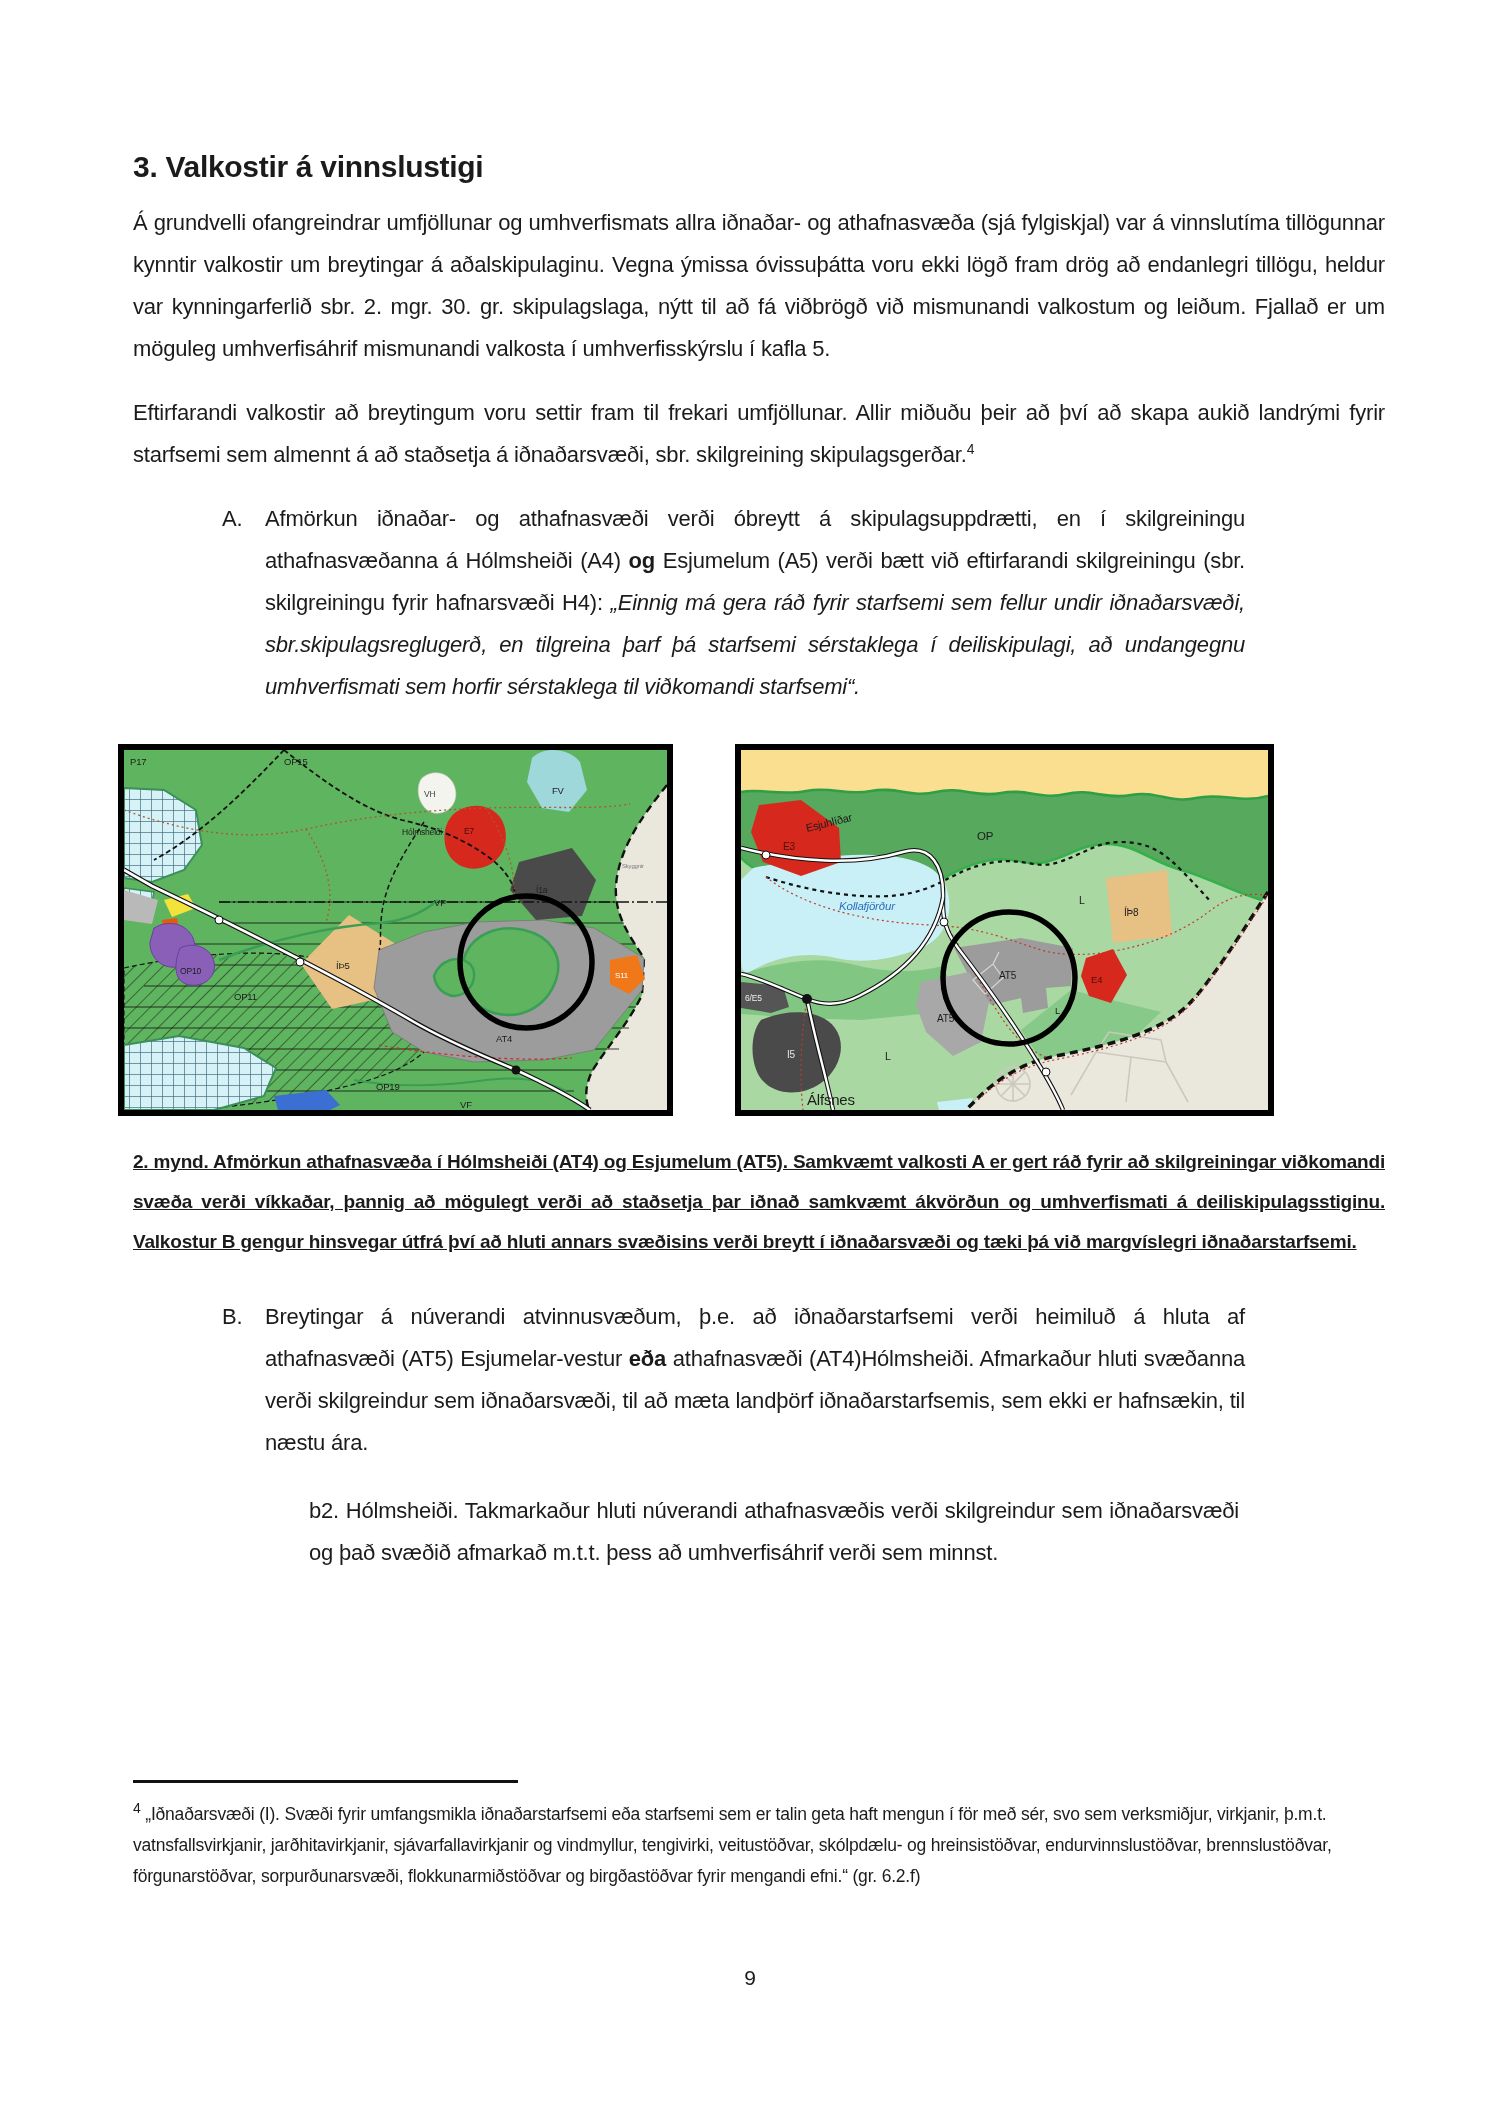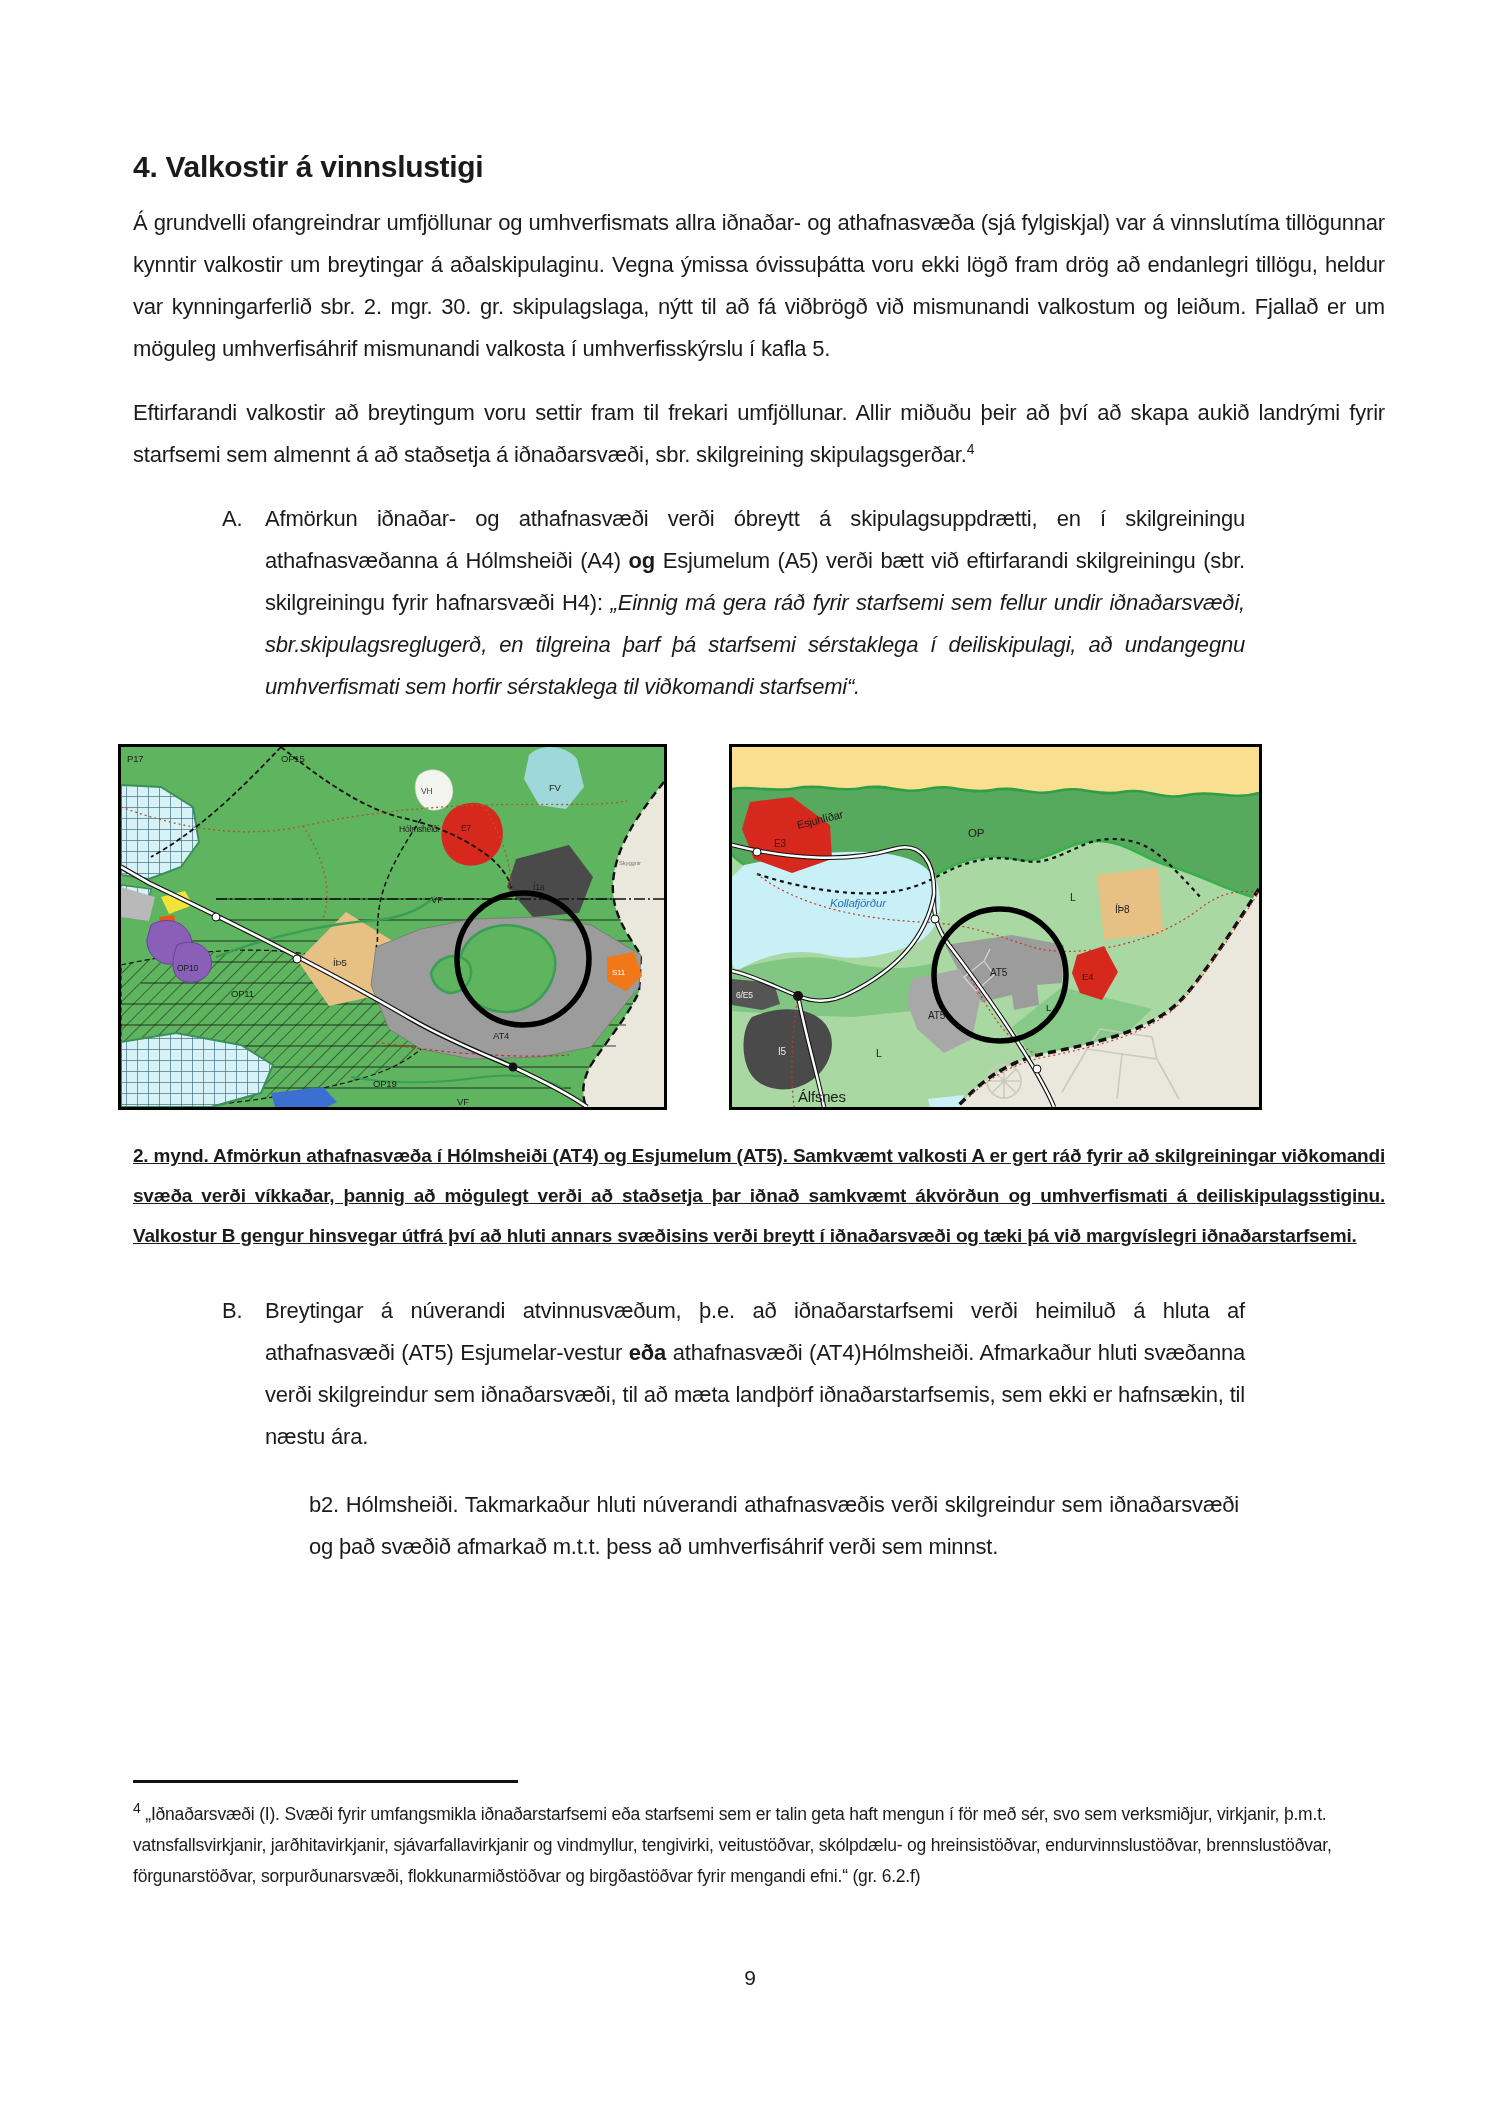--- a/index.html
+++ b/index.html
@@ -12,34 +12,34 @@
   h1.title{font-size:30px;font-weight:bold;margin:0 0 18px 0;letter-spacing:-0.3px;}
   p.body{font-size:22px;line-height:42px;text-align:justify;margin:0 0 22px 0;}
   sup{font-size:14px;vertical-align:super;line-height:0;}
   .list-item{position:relative;padding-left:132px;margin:0 0 24px 0;width:1112px;box-sizing:border-box;}
   .list-item .marker{position:absolute;left:89px;top:0;font-size:22px;line-height:42px;}
   .list-item p.body{margin-bottom:0;}
   .sub-item{margin:26px 0 0 44px !important;width:930px;}
   i{font-style:italic;}
   b{font-weight:bold;margin-top:40px;}
   .maps-row{display:flex;gap:62px;margin:36px 0 26px -15px;}
-  .map-frame{border:3px solid #000000;background:#fff;line-height:0;}
+  .map-frame{border:6px solid #000000;background:#fff;line-height:0;}
   p.caption{font-size:19px;font-weight:bold;line-height:40px;text-align:justify;margin:0 0 34px 0;text-decoration:underline;}
   .footnote-area{position:absolute;left:133px;top:1780px;width:1252px;letter-spacing:-0.2px;}
   .footnote-rule{width:385px;height:3px;background:#111;margin-bottom:16px;}
   p.footnote{font-size:17.5px;line-height:31px;margin:0;text-align:left;}
   .page-number{position:absolute;left:0;right:0;top:1966px;text-align:center;font-size:21px;}
   svg text{font-family:"Liberation Sans",sans-serif;}
 </style>
 </head>
 <body>
 
 <div class="content">
 
-  <h1 class="title">4. Valkostir á vinnslustigi</h1>
+  <h1 class="title">3. Valkostir á vinnslustigi</h1>
 
   <p class="body">Á grundvelli ofangreindrar umfjöllunar og umhverfismats allra iðnaðar- og athafnasvæða (sjá fylgiskjal) var á vinnslutíma tillögunnar kynntir valkostir um breytingar á aðalskipulaginu. Vegna ýmissa óvissuþátta voru  ekki lögð fram  drög að endanlegri tillögu, heldur var kynningarferlið sbr. 2. mgr. 30. gr. skipulagslaga, nýtt til að fá viðbrögð við mismunandi valkostum og leiðum. Fjallað er um möguleg umhverfisáhrif mismunandi  valkosta í umhverfisskýrslu í kafla 5.</p>
 
   <p class="body"><span>Eftirfarandi valkostir að breytingum voru settir fram til frekari umfjöllunar. Allir miðuðu þeir að því að skapa aukið landrými fyrir starfsemi sem almennt á að staðsetja á iðnaðarsvæði, sbr. skilgreining skipulagsgerðar.</span><sup>4</sup></p>
 
   <div class="list-item">
     <span class="marker">A.</span>
     <p class="body"><span>Afmörkun iðnaðar- og athafnasvæði verði óbreytt á skipulagsuppdrætti, en í skilgreiningu athafnasvæðanna á Hólmsheiði (A4) </span><b>og</b><span> Esjumelum (A5) verði bætt við eftirfarandi skilgreiningu (sbr. skilgreiningu fyrir hafnarsvæði H4): </span><i>„Einnig má gera ráð fyrir starfsemi sem fellur undir iðnaðarsvæði, sbr.skipulagsreglugerð, en tilgreina þarf þá starfsemi sérstaklega í deiliskipulagi, að undangegnu umhverfismati sem horfir sérstaklega til viðkomandi starfsemi“.</i></p>
   </div>
 

